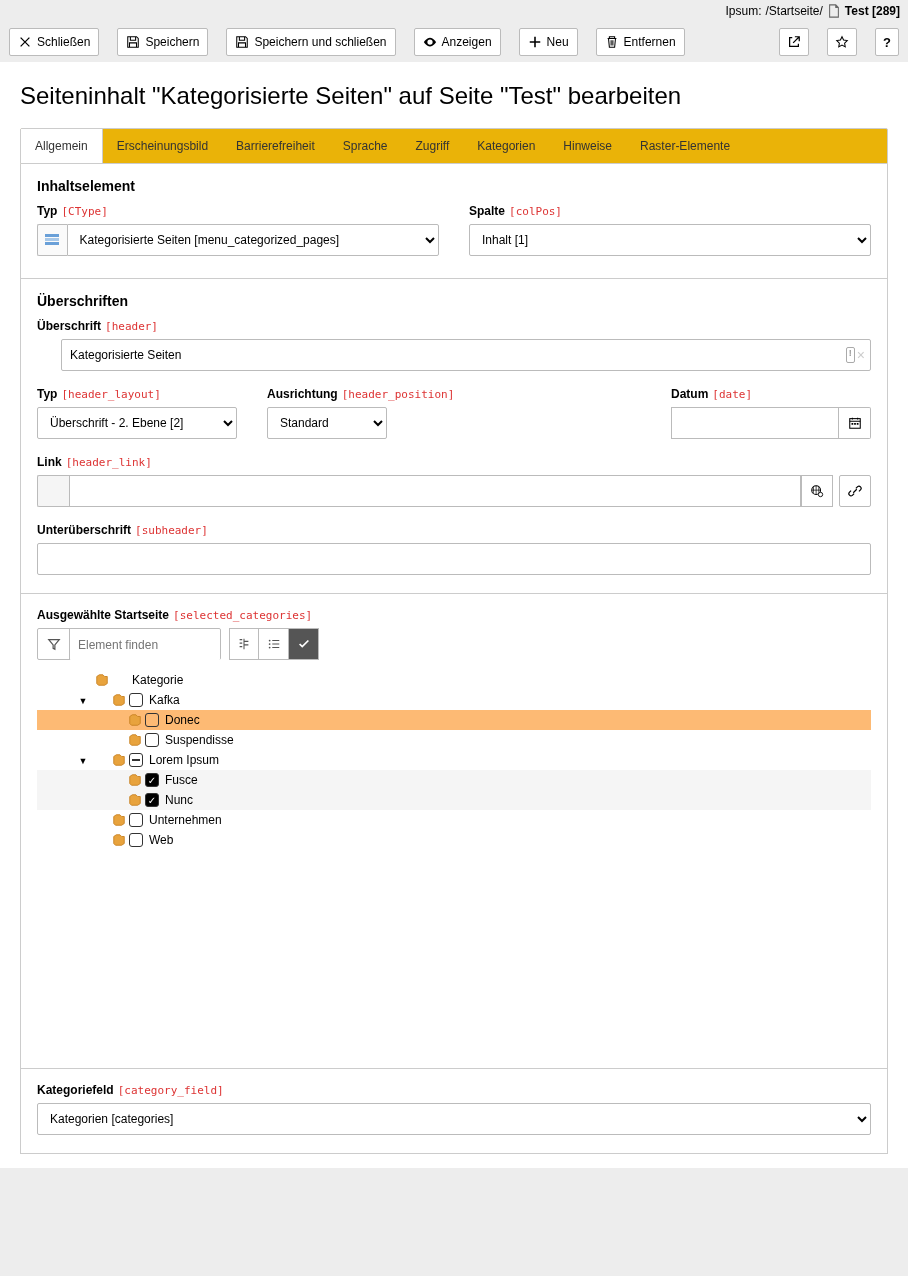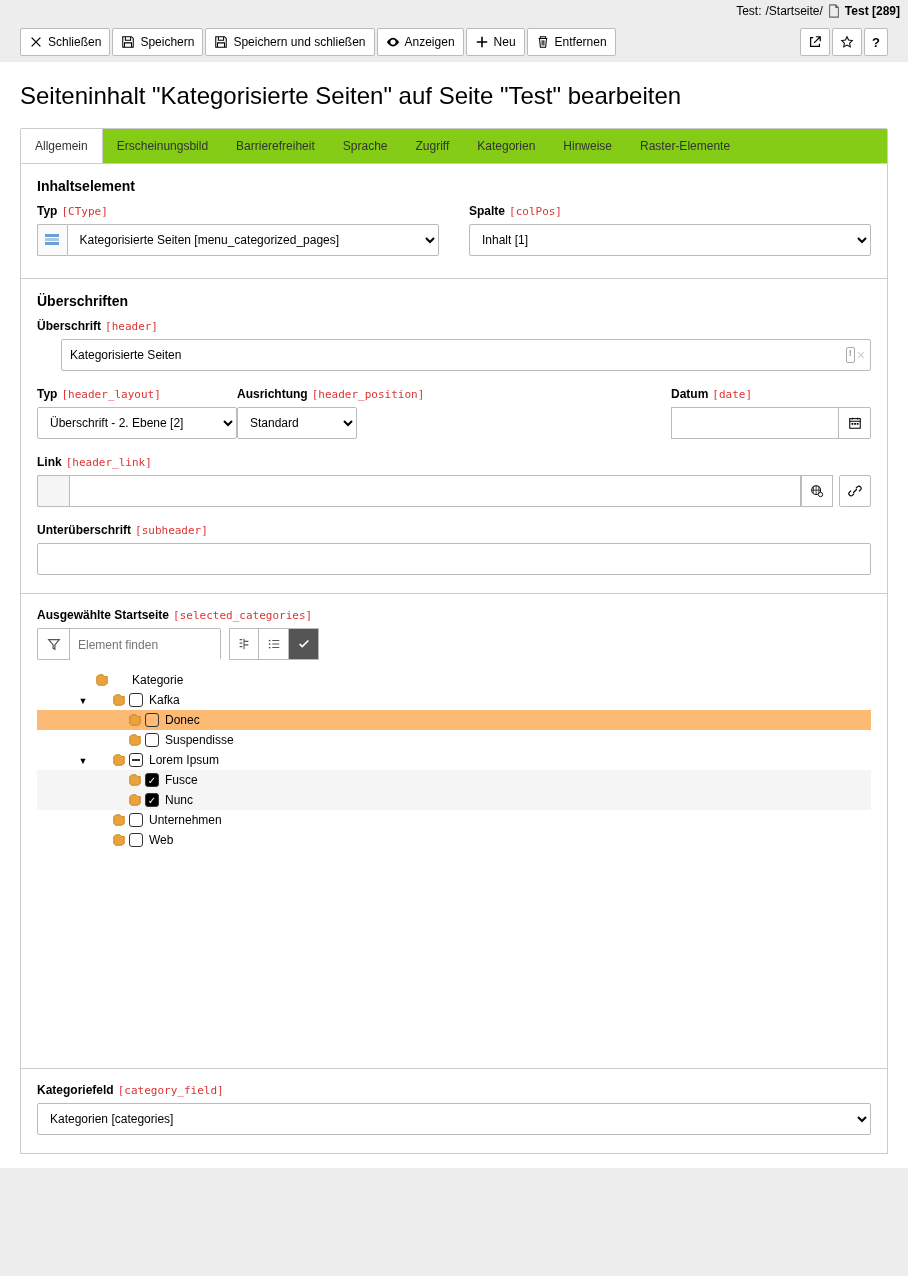--- a/index.html
+++ b/index.html
@@ -1,27 +1,27 @@
 <!DOCTYPE html>
 <html><head>
 <meta charset="utf-8">
 <style>
 * { box-sizing: border-box; margin: 0; padding: 0; }
 body { font-family: Verdana, Arial, sans-serif; font-size: 12px; background: #ededed; color: #000; width: 908px; }
 .topbar { display: flex; justify-content: flex-end; align-items: center; padding: 4px 8px; font-size: 12px; }
 .topbar .path-label { margin-right: 4px; }
 .topbar .page-icon { margin: 0 4px; }
 .topbar .page-name { font-weight: bold; }
-.toolbar { display: flex; align-items: center; padding: 6px 20px; gap: 2px; }
+.toolbar { display: flex; align-items: center; padding: 6px 9px; gap: 18px; }
 .toolbar .spacer { flex: 1; }
 .btn { display: inline-flex; align-items: center; gap: 5px; background: #fff; border: 1px solid #bbb; border-radius: 2px; padding: 5px 8px; cursor: pointer; font-size: 12px; height: 28px; }
 .btn.icon-only { padding: 5px 7px; }
 .content { background: #fff; padding: 14px 20px; }
 h1.page-title { font-size: 24px; font-weight: 400; margin: 6px 0 18px 0; }
-.tabs { display: flex; background: #84cc16; border: 1px solid #ccc; border-radius: 2px 2px 0 0; }
+.tabs { display: flex; background: #eab308; border: 1px solid #ccc; border-radius: 2px 2px 0 0; }
 .tab { padding: 10px 14px; cursor: pointer; font-size: 12px; color: #333; }
 .tab.active { background: #fff; font-weight: normal; border-right: 1px solid #ccc; }
 .panel { border: 1px solid #ccc; border-top: none; padding: 14px 16px 18px 16px; margin-bottom: 0; }
 .panel + .panel { margin-top: -1px; border-top: 1px solid #ccc; }
 .section-title { font-size: 14px; font-weight: bold; margin-bottom: 10px; }
 .field-row { display: flex; gap: 30px; margin-bottom: 4px; }
 .field { flex: 1; min-width: 0; }
 .field.half { flex: 0 0 calc(50% - 15px); }
 .field-label { display: block; font-weight: bold; font-size: 12px; margin-bottom: 6px; }
 .field-code { font-family: monospace; font-size: 11px; color: #d33; font-weight: normal; margin-left: 4px; }
@@ -32,21 +32,21 @@
 .input-group { display: flex; }
 .input-group > * { height: 32px; }
 .input-group .addon { width: 32px; border: 1px solid #bbb; display: flex; align-items: center; justify-content: center; background: #f5f5f5; }
 .input-group .addon:first-child { border-right: none; border-radius: 2px 0 0 2px; }
 .input-group .addon:last-child { border-left: none; border-radius: 0 2px 2px 0; }
 .input-group .addon.btn-addon { cursor: pointer; background: #fff; }
 .input-group input { border-radius: 0; flex: 1; }
 .input-group .addon + .addon { border-left: 1px solid #bbb; }
 .header-input-wrap { position: relative; padding-left: 24px; }
 .header-input-wrap .clear-btns { position: absolute; right: 6px; top: 50%; transform: translateY(-50%); display: flex; gap: 2px; color: #999; }
-.three-col { display: flex; }
+.three-col { display: flex; gap: 30px; }
 .three-col .field { flex: 1; }
 .three-col .field.narrow { flex: 0 0 200px; }
 .three-col .field.narrow2 { flex: 0 0 120px; }
 .three-col .field.date { flex: 0 0 200px; }
 .cat-toolbar { display: flex; align-items: center; gap: 8px; margin-bottom: 10px; }
 .cat-toolbar .filter-group { display: flex; border: 1px solid #bbb; border-radius: 2px; height: 32px; }
 .cat-toolbar .filter-group .addon { width: 32px; display: flex; align-items: center; justify-content: center; border-right: 1px solid #bbb; }
 .cat-toolbar .filter-group input { border: none; width: 150px; }
 .cat-toolbar .btn-group { display: flex; }
 .cat-toolbar .btn-group .tbtn { width: 30px; height: 32px; border: 1px solid #bbb; display: flex; align-items: center; justify-content: center; cursor: pointer; background: #fff; }
@@ -62,21 +62,21 @@
 .chk.checked { background: #000; color: #fff; }
 .chk.dash::after { content: ""; width: 8px; height: 1.5px; background: #333; }
 svg { display: block; }
 .icon-sm { width: 14px; height: 14px; }
 .mb { margin-bottom: 16px; }
 </style>
 </head>
 <body>
 
 <div class="topbar">
-  <span class="path-label">Test:</span>
+  <span class="path-label">Ipsum:</span>
   <span>/Startseite/</span>
   <span class="page-icon">
     <svg class="icon-sm" viewBox="0 0 16 16">
         <path fill="none" stroke="#666" stroke-width="1.2" d="M3 1h7l3 3v11H3z M10 1v3h3"></path>
       </svg>
   </span>
   <span class="page-name">Test [289]</span>
 </div>
 
 <div class="toolbar">

